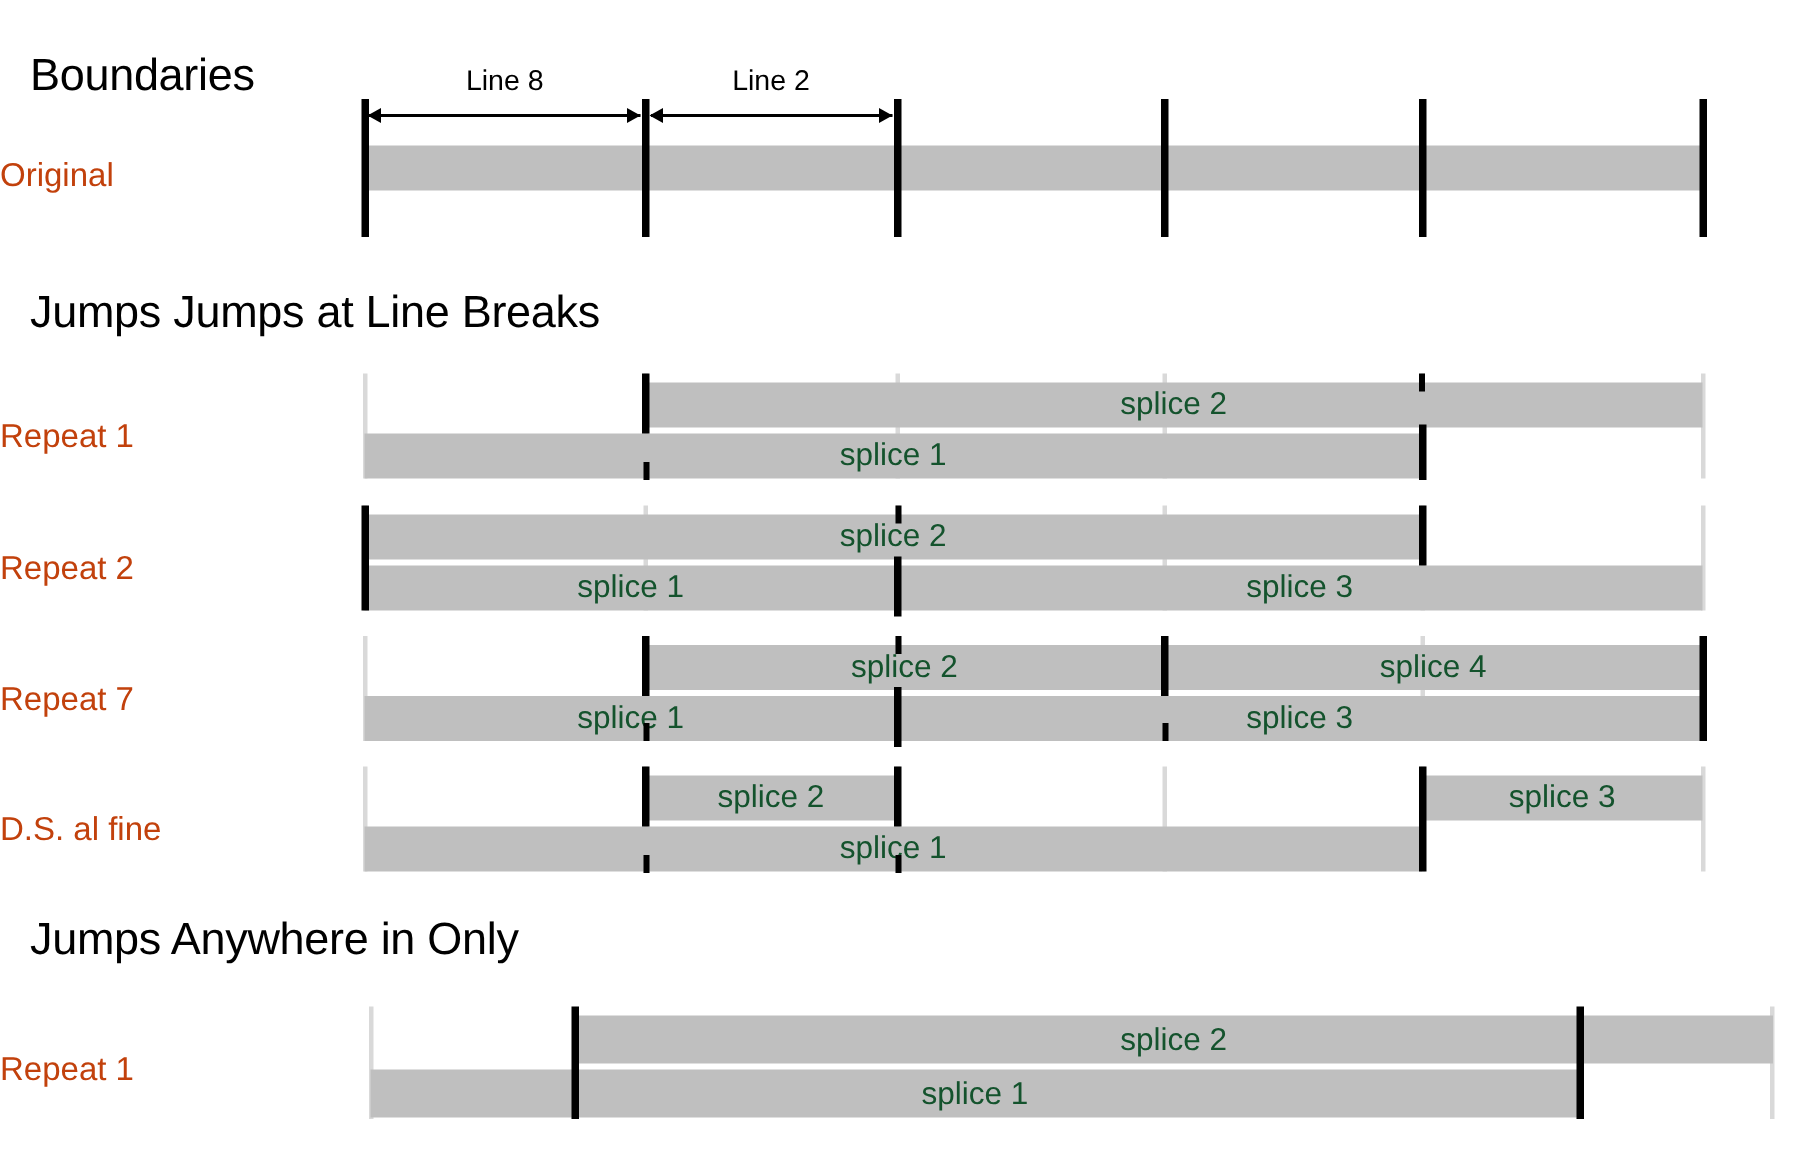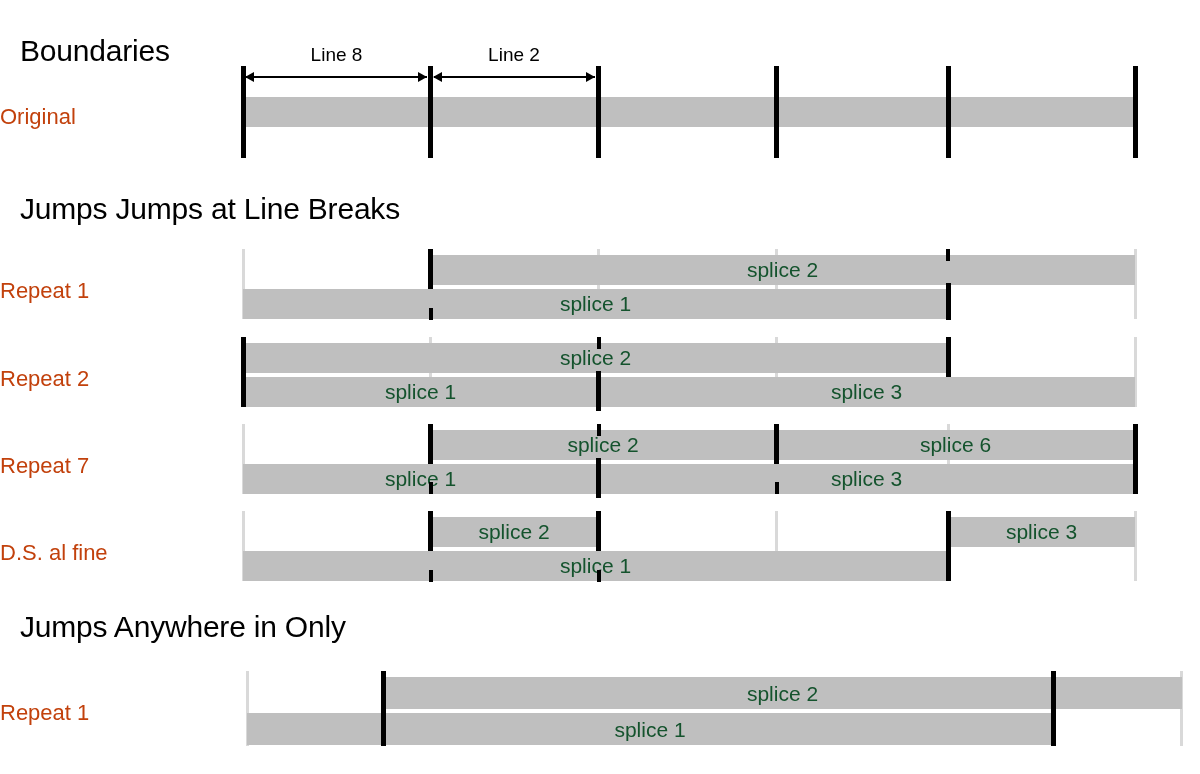--- a/index.html
+++ b/index.html
@@ -152,21 +152,21 @@
 
   <div class="gridline" style="left:242px;top:424px;height:70px;"></div>
   <div class="gridline" style="left:429px;top:424px;height:70px;"></div>
   <div class="gridline" style="left:597px;top:424px;height:70px;"></div>
   <div class="gridline" style="left:775px;top:424px;height:70px;"></div>
   <div class="gridline" style="left:947px;top:424px;height:70px;"></div>
   <div class="gridline" style="left:1134px;top:424px;height:70px;"></div>
 
   <div class="bar" style="left:430px;top:430px;width:705px;height:30px;"></div>
   <div class="splice-label" style="left:430px;top:432px;width:346px;">splice 2</div>
-  <div class="splice-label" style="left:776px;top:432px;width:359px;">splice 6</div>
+  <div class="splice-label" style="left:776px;top:432px;width:359px;">splice 4</div>
 
   <div class="bar" style="left:243px;top:464px;width:892px;height:30px;"></div>
   <div class="splice-label" style="left:243px;top:466px;width:355px;">splice 1</div>
   <div class="splice-label" style="left:598px;top:466px;width:537px;">splice 3</div>
 
   <div class="tick" style="left:428px;top:424px;height:40px;"></div>
   <div class="tick-thin" style="left:429px;top:482px;height:12px;"></div>
   <div class="tick-thin" style="left:597px;top:424px;height:12px;"></div>
   <div class="tick" style="left:596px;top:458px;height:40px;"></div>
   <div class="tick" style="left:774px;top:424px;height:40px;"></div>

